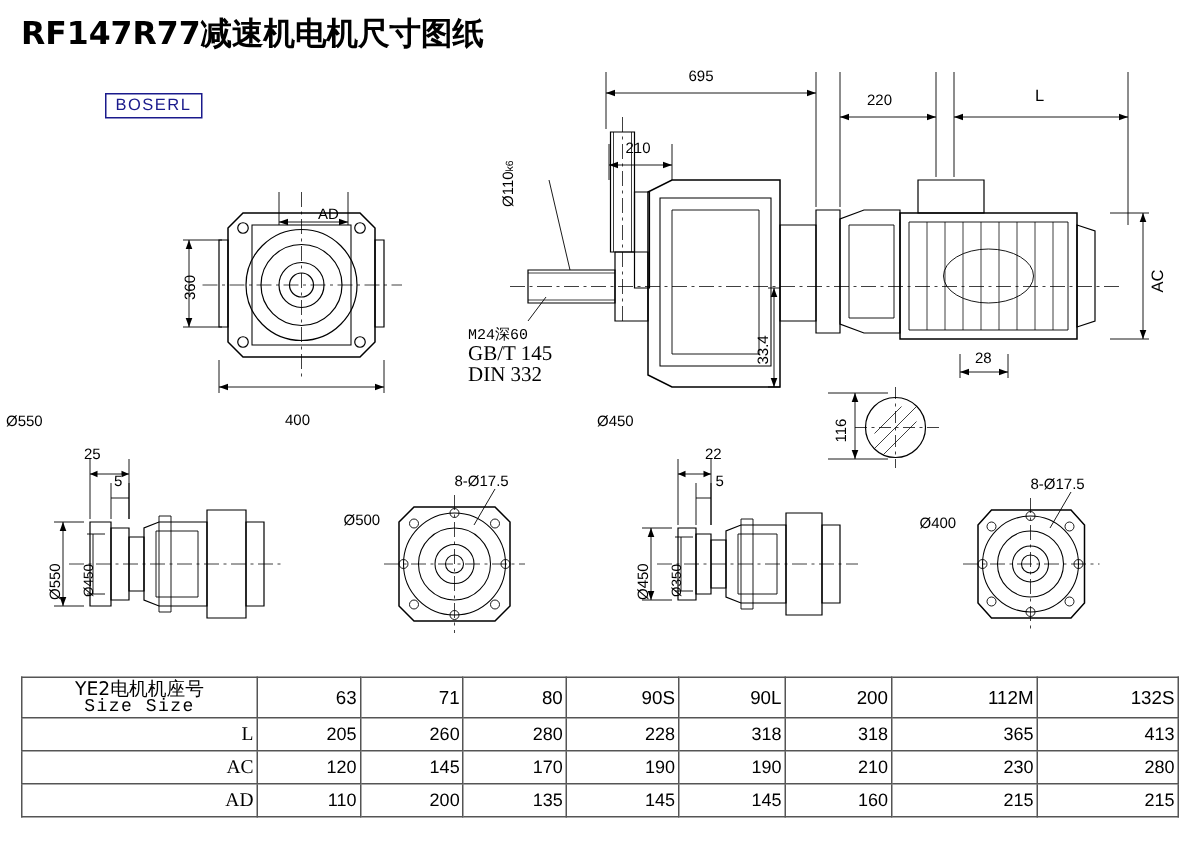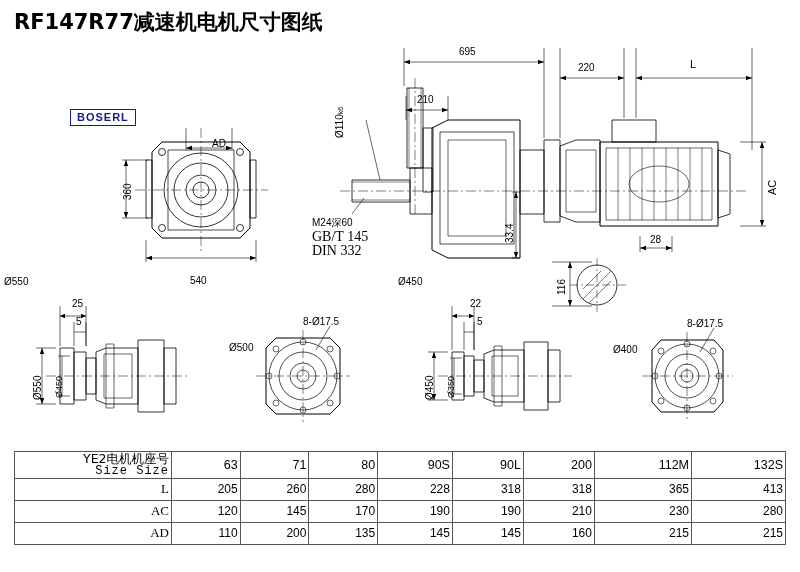--- a/index.html
+++ b/index.html
@@ -19,39 +19,38 @@
     font-size:21px;font-weight:bold;letter-spacing:0px;
     font-family:"DejaVu Sans","Liberation Sans",sans-serif;
     white-space:nowrap;
   }
 
   
   .logo{
     position:absolute;left:70px;top:62px;
     border:1px solid #1a1a8c;
     padding:1px 6px 2px 6px;
-    font-size:11px;font-weight:bold;color:#1a1a8c;
+    font-size:11px;font-weight:normal;color:#1a1a8c;
     letter-spacing:1px;
     font-family:"Liberation Sans",sans-serif;
-    margin-top:47px;
   }
 
   
   svg.layer{position:absolute;left:0;top:0;width:800px;height:572px;}
   svg.layer *{vector-effect:non-scaling-stroke;}
 
   
   .lbl{
     position:absolute;
     font-size:10px;
     font-family:"Liberation Sans",sans-serif;
     white-space:nowrap;
     color:#000;
   }
-  .lbl.cn{font-family:Liberation Sans, sans-serif;}
+  .lbl.cn{font-family:Liberation Mono, monospace;}
   .lbl.vert{
     transform-origin:0 0;
     transform:rotate(-90deg);
   }
   .lbl.big{font-size:11px;}
   .lbl.ser{font-family:"Liberation Serif",serif;font-size:14px;}
 
   
   table.spec{
     position:absolute;left:14px;top:451px;
@@ -62,20 +61,21 @@
   table.spec td{
     border:1px solid #555;
     text-align:right;
     height:21px;
     padding:0 2px;
     font-family:"Liberation Sans",sans-serif;
   }
   table.spec td.head-l{
     width:152px;
     line-height:1.05;
+    text-align:center;
   }
   table.spec td.rowlabel{
     font-family:"Liberation Serif",serif;
     font-size:13px;
   }
   .t-cn{font-family:"DejaVu Sans","Liberation Sans",sans-serif;font-size:12.5px;}
   .t-mono{font-family:"Liberation Mono",monospace;font-size:12px;letter-spacing:1px;}
   td.colhead{font-family:"Liberation Sans",sans-serif;font-size:12.5px;font-weight:normal;}
 </style>
 </head>
@@ -361,38 +361,38 @@
       <line x1="700" y1="352" x2="714" y2="328" stroke-width="0.6"></line>
     </g>
   </svg>
 
   <div class="lbl" style="left:459px;top:46px;">695</div>
   <div class="lbl" style="left:578px;top:62px;">220</div>
   <div class="lbl big" style="left:690px;top:58px;">L</div>
   <div class="lbl" style="left:417px;top:94px;">210</div>
   <div class="lbl" style="left:212px;top:138px;">AD</div>
   <div class="lbl vert" style="left:122px;top:200px;">360</div>
-  <div class="lbl" style="left:190px;top:275px;">540</div>
+  <div class="lbl" style="left:190px;top:275px;">400</div>
   <div class="lbl vert big" style="left:766px;top:195px;">AC</div>
   <div class="lbl" style="left:650px;top:234px;">28</div>
   <div class="lbl vert" style="left:556px;top:295px;">116</div>
   <div class="lbl vert" style="left:504px;top:243px;">33.4</div>
 
   <div class="lbl vert" style="left:334px;top:138px;">
     <span>Ø110</span><span style="font-size:7px;">k6</span>
   </div>
 
   <div class="lbl cn" style="left:312px;top:216px;">M24深60</div>
   <div class="lbl ser" style="left:312px;top:229px;">GB/T 145</div>
   <div class="lbl ser" style="left:312px;top:243px;">DIN 332</div>
 
   <div class="lbl" style="left:4px;top:276px;">Ø550</div>
   <div class="lbl" style="left:398px;top:276px;">Ø450</div>
 
-  <div class="lbl" style="left:72px;top:298px;">25</div>
+  <div class="lbl" style="left:56px;top:298px;">25</div>
   <div class="lbl" style="left:76px;top:316px;">5</div>
   <div class="lbl vert" style="left:32px;top:400px;">Ø550</div>
   <div class="lbl vert" style="left:54px;top:398px;font-size:9px;">Ø450</div>
 
   <div class="lbl" style="left:229px;top:342px;">Ø500</div>
   <div class="lbl" style="left:303px;top:316px;">8-Ø17.5</div>
 
   <div class="lbl" style="left:470px;top:298px;">22</div>
   <div class="lbl" style="left:477px;top:316px;">5</div>
   <div class="lbl vert" style="left:424px;top:400px;">Ø450</div>

